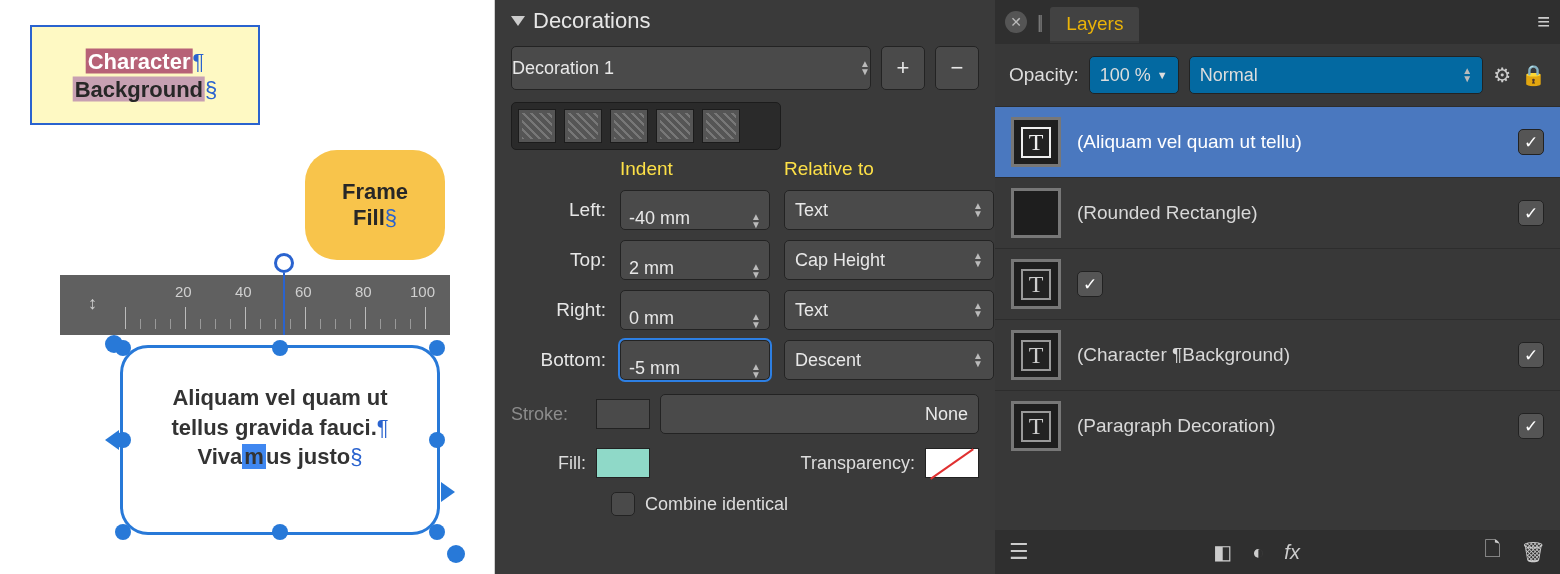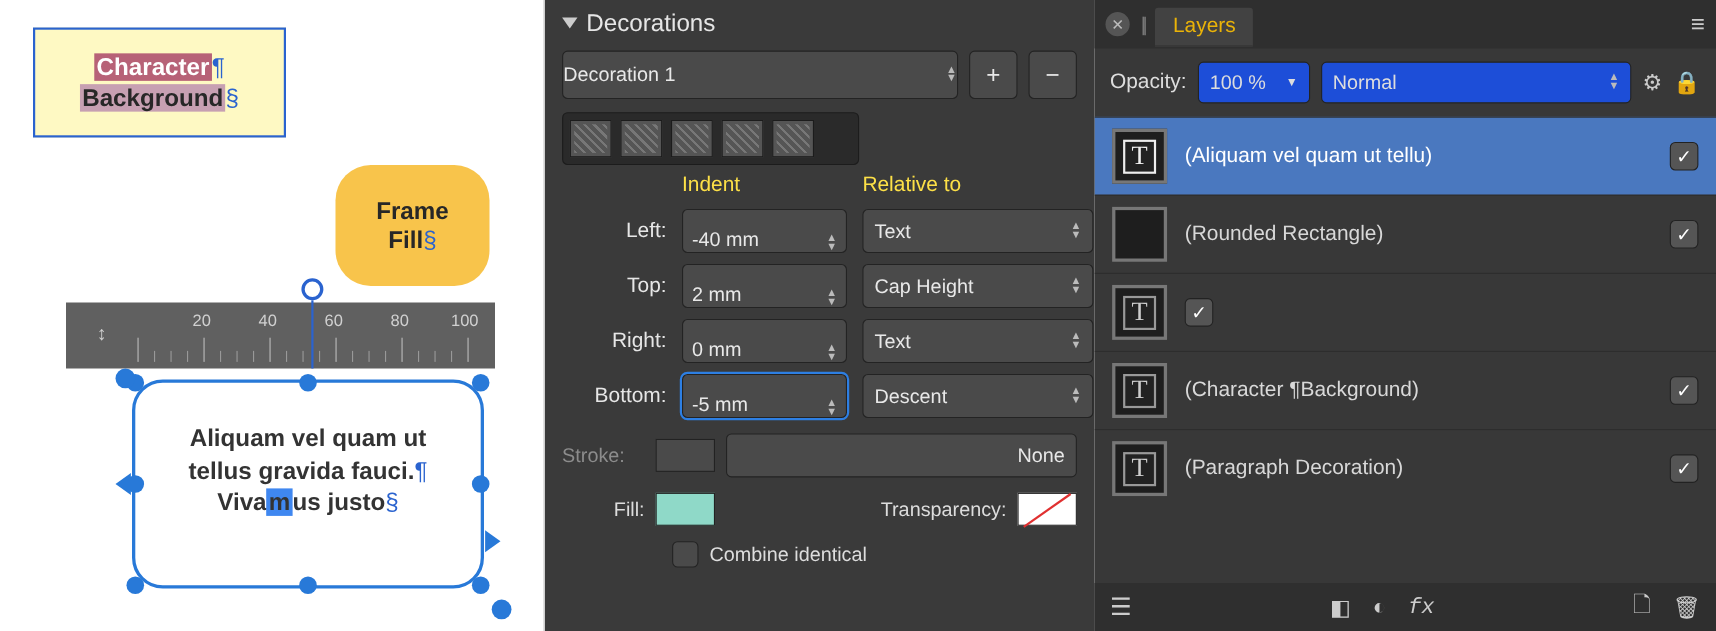--- a/index.html
+++ b/index.html
@@ -68,37 +68,37 @@
 
   
   .layers { width:565px; height:574px; background:#383838; color:#ddd; font-size:18px; display:flex; flex-direction:column; }
   .tabs { display:flex; align-items:center; gap:10px; background:#2f2f2f; height:44px; padding:0 10px;}
   .tabs .close { width:22px; height:22px; border-radius:50%; background:#555; display:flex; align-items:center; justify-content:center; font-size:14px; color:#bbb;}
   .tabs .pause { color:#777; font-size:18px; letter-spacing:-3px;}
   .tabs .tab { background:#424242; padding:6px 16px; border-radius:3px 3px 0 0; color:#eab308; font-size:19px; border-bottom:2px solid #383838; margin-top:6px; }
   .tabs .menu { margin-left:auto; color:#ccc; font-size:22px; }
   .oprow { display:flex; align-items:center; gap:10px; padding:12px 14px; }
   .oprow .lab { font-size:19px; }
-  .oprow .mini { background:#1d4ed8; border:1px solid #232323; border-radius:5px; height:38px; display:flex; align-items:center; padding:0 10px; gap:18px;}
+  .oprow .mini { background:#0369a1; border:1px solid #232323; border-radius:5px; height:38px; display:flex; align-items:center; padding:0 10px; gap:6px;}
   .oprow .blend { flex:1; }
   .oprow .gear, .oprow .lock { color:#ccc; font-size:20px; }
   .list { flex:1; overflow:auto; }
   .layer { display:flex; align-items:center; gap:16px; padding:10px 16px; border-top:1px solid #2d2d2d; }
   .layer.sel { background:#4a78bf; color:#fff; }
   .thumb { width:50px; height:50px; background:#1e1e1e; border:3px solid #777; display:flex; align-items:center; justify-content:center; }
   .Ticon { font-family:Georgia, serif; font-size:24px; font-weight:400; border:2px solid #999; padding:0 6px; color:#ccc; background:#222;}
   .layer.sel .Ticon { border-color:#eee; color:#eee;}
   .layer .name { flex:1; font-size:19px; color:#d8d8d8;}
   .layer.sel .name { color:#ffffff; }
   .checkbox { width:26px; height:26px; background:#555; border:1px solid #222; border-radius:5px; display:flex; align-items:center; justify-content:center; color:#fff; font-size:17px;}
   .footer { height:44px; background:#2f2f2f; display:flex; align-items:center; gap:20px; padding:0 14px;}
   .footer .ic { color:#ccc; font-size:20px; }
   .footer .sp { flex:1;}
   .footer .stack { font-size:22px; }
-  .fx { font-style:italic; font-family:Liberation Mono, monospace; }
+  .fx { font-style:italic; font-family:Liberation Sans, sans-serif; }
 
 </style>
 </head>
 <body>
 
 <div class="canvas">
   <div class="box charbg">
     <div class="inner">
       <span class="hl char">Character</span><span class="pilcrow">¶</span><br>
       <span class="hl bg">Background</span><span class="section">§</span>

